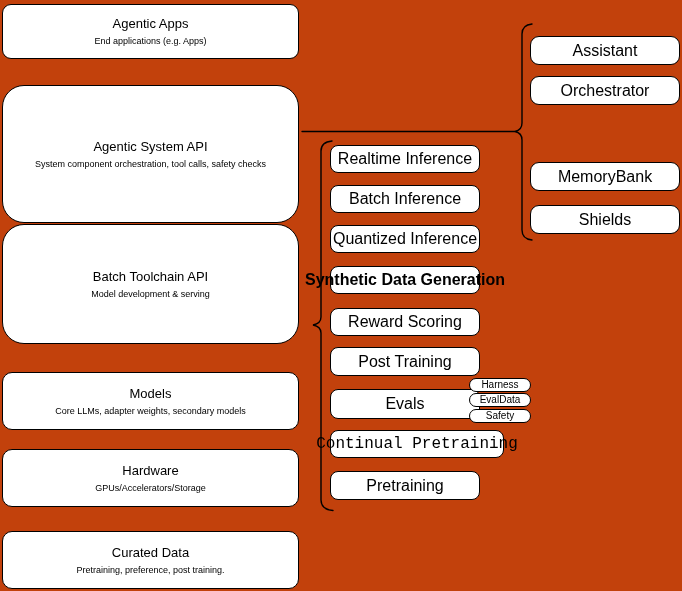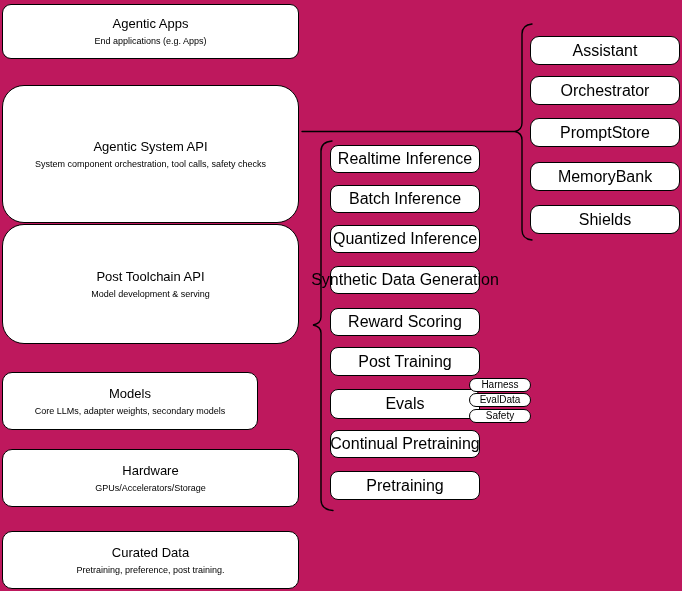--- a/index.html
+++ b/index.html
@@ -4,21 +4,21 @@
 <style>
   html, body {
     margin: 0;
     padding: 0;
     background: #ffffff;
   }
   .canvas {
     position: relative;
     width: 682px;
     height: 591px;
-    background: #be185d;
+    background: #c2410c;
     font-family: "Liberation Sans", sans-serif;
     color: #000000;
     overflow: hidden;
   }
   svg.connectors {
     position: absolute;
     left: 0;
     top: 0;
     z-index: 1;
   }
@@ -83,64 +83,63 @@
     <div class="title">Agentic Apps</div>
     <div class="subtitle">End applications (e.g. Apps)</div>
   </div>
 
   <div class="box" style="left:2px; top:85px; width:297px; height:138px; border-radius:22px;">
     <div class="title">Agentic System API</div>
     <div class="subtitle">System component orchestration, tool calls, safety checks</div>
   </div>
 
   <div class="box" style="left:2px; top:224px; width:297px; height:120px; border-radius:22px;">
-    <div class="title">Post Toolchain API</div>
+    <div class="title">Batch Toolchain API</div>
     <div class="subtitle">Model development &amp; serving</div>
   </div>
 
-  <div class="box" style="left:2px; top:372px; width:256px; height:58px; border-radius:10px;">
+  <div class="box" style="left:2px; top:372px; width:297px; height:58px; border-radius:10px;">
     <div class="title">Models</div>
     <div class="subtitle">Core LLMs, adapter weights, secondary models</div>
   </div>
 
   <div class="box" style="left:2px; top:449px; width:297px; height:58px; border-radius:10px;">
     <div class="title">Hardware</div>
     <div class="subtitle">GPUs/Accelerators/Storage</div>
   </div>
 
   <div class="box" style="left:2px; top:531px; width:297px; height:58px; border-radius:10px;">
     <div class="title">Curated Data</div>
     <div class="subtitle">Pretraining, preference, post training.</div>
   </div>
 
   <div class="box node-label" style="left:330px; top:145px; width:150px; height:28px; border-radius:8px;">Realtime Inference</div>
 
   <div class="box node-label" style="left:330px; top:185px; width:150px; height:28px; border-radius:8px;">Batch Inference</div>
 
   <div class="box node-label" style="left:330px; top:225px; width:150px; height:28px; border-radius:8px;">Quantized Inference</div>
 
-  <div class="box node-label" style="left:330px; top:266px; width:150px; height:28px; border-radius:8px;">Synthetic Data Generation</div>
+  <div class="box node-label" style="left:330px; top:266px; width:150px; height:28px; border-radius:8px;font-weight:bold;">Synthetic Data Generation</div>
 
   <div class="box node-label" style="left:330px; top:347px; width:150px; height:29px; border-radius:8px;">Post Training</div>
 
   <div class="box node-label" style="left:330px; top:308px; width:150px; height:28px; border-radius:8px;">Reward Scoring</div>
 
   <div class="box node-label" style="left:330px; top:389px; width:150px; height:30px; border-radius:8px;">Evals</div>
 
-  <div class="box node-label" style="left:330px; top:430px; width:150px; height:28px; border-radius:8px;">Continual Pretraining</div>
+  <div class="box node-label" style="left:330px; top:430px; width:174px; height:28px; border-radius:8px;font-family:Liberation Mono, monospace;">Continual Pretraining</div>
 
   <div class="box node-label" style="left:330px; top:471px; width:150px; height:29px; border-radius:8px;">Pretraining</div>
 
   <div class="pill" style="left:469px; top:378px; width:62px; height:14px;">Harness</div>
   <div class="pill" style="left:469px; top:393px; width:62px; height:14px;">EvalData</div>
   <div class="pill" style="left:469px; top:409px; width:62px; height:14px;">Safety</div>
 
   <div class="box node-label" style="left:530px; top:36px; width:150px; height:29px; border-radius:9px;">Assistant</div>
 
   <div class="box node-label" style="left:530px; top:76px; width:150px; height:29px; border-radius:9px;">Orchestrator</div>
 
-  <div class="box node-label" style="left:530px; top:118px; width:150px; height:29px; border-radius:9px;">PromptStore</div>
 
   <div class="box node-label" style="left:530px; top:162px; width:150px; height:29px; border-radius:9px;">MemoryBank</div>
 
   <div class="box node-label" style="left:530px; top:205px; width:150px; height:29px; border-radius:9px;">Shields</div>
 
 </div>
 
 </body></html>

